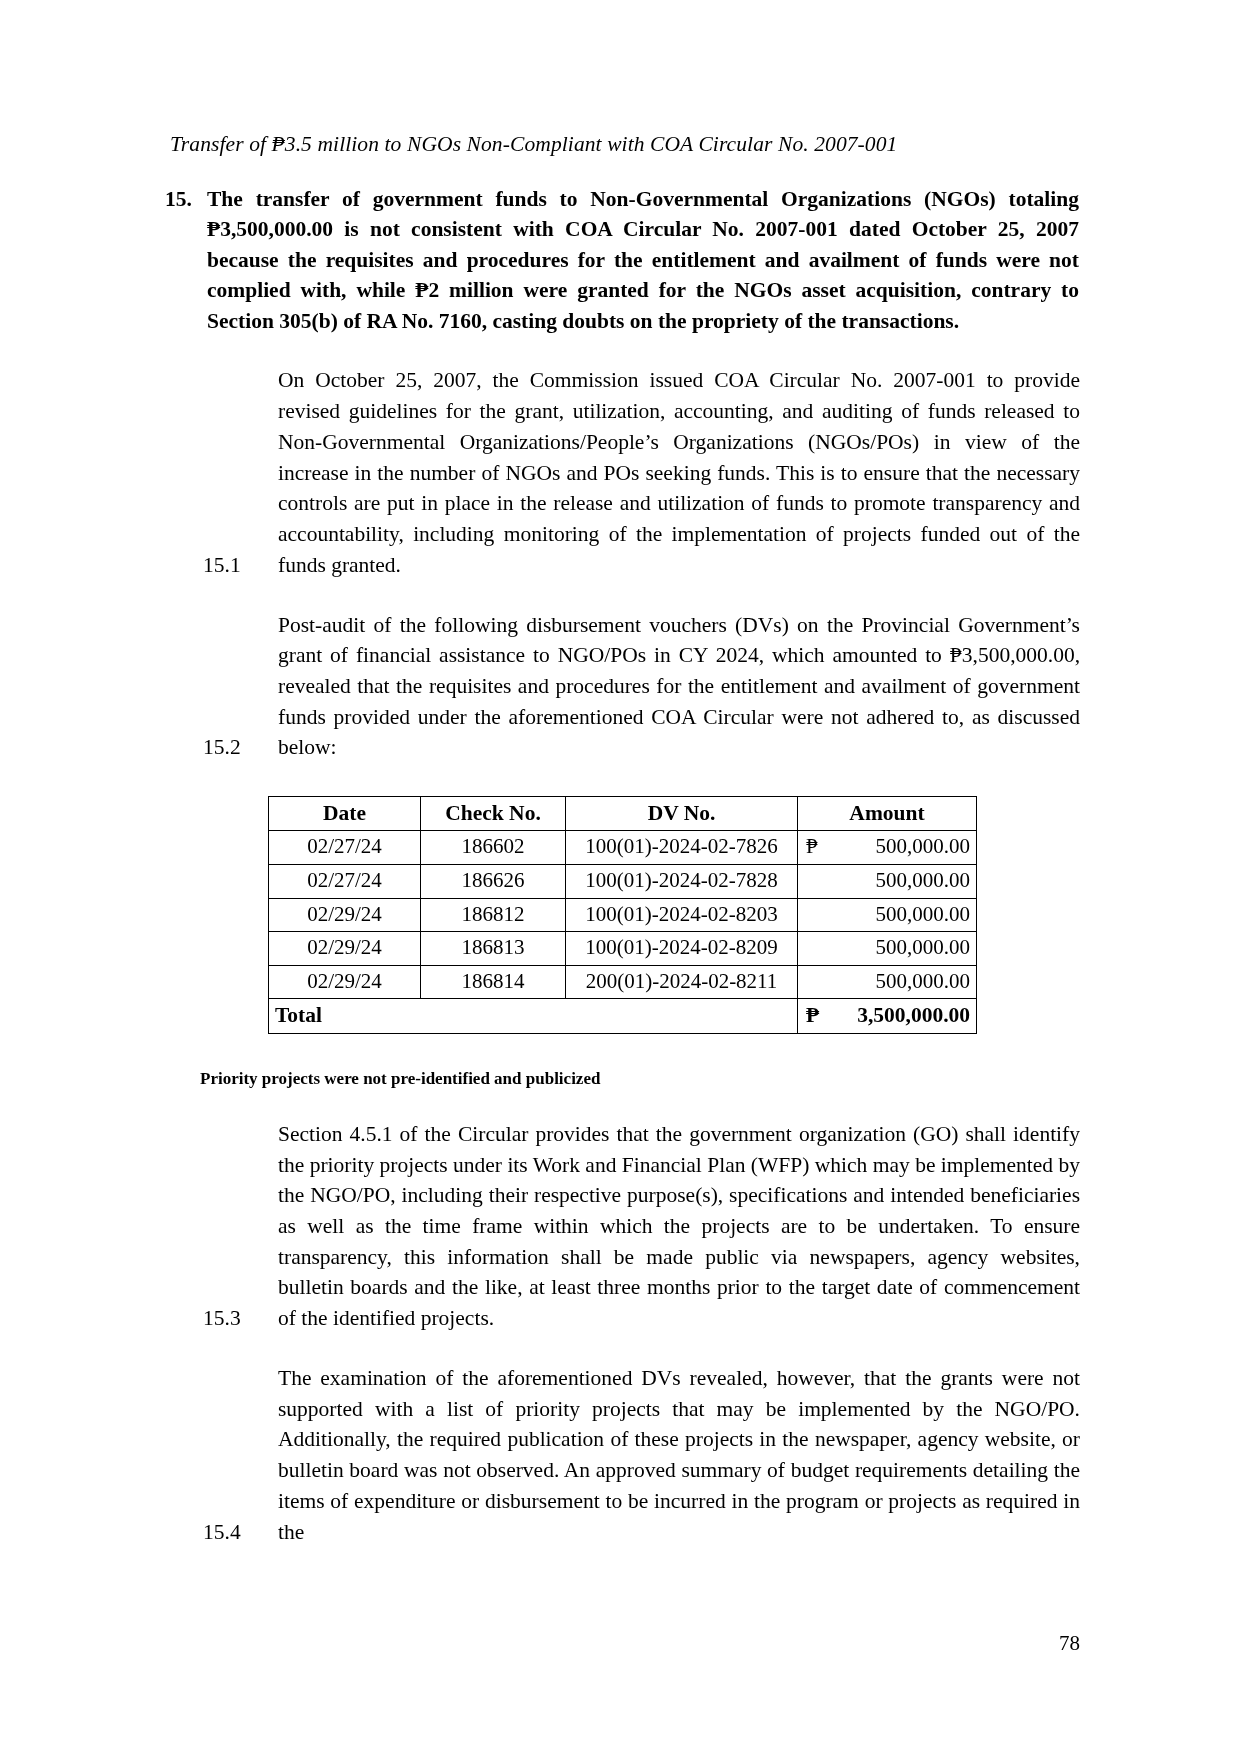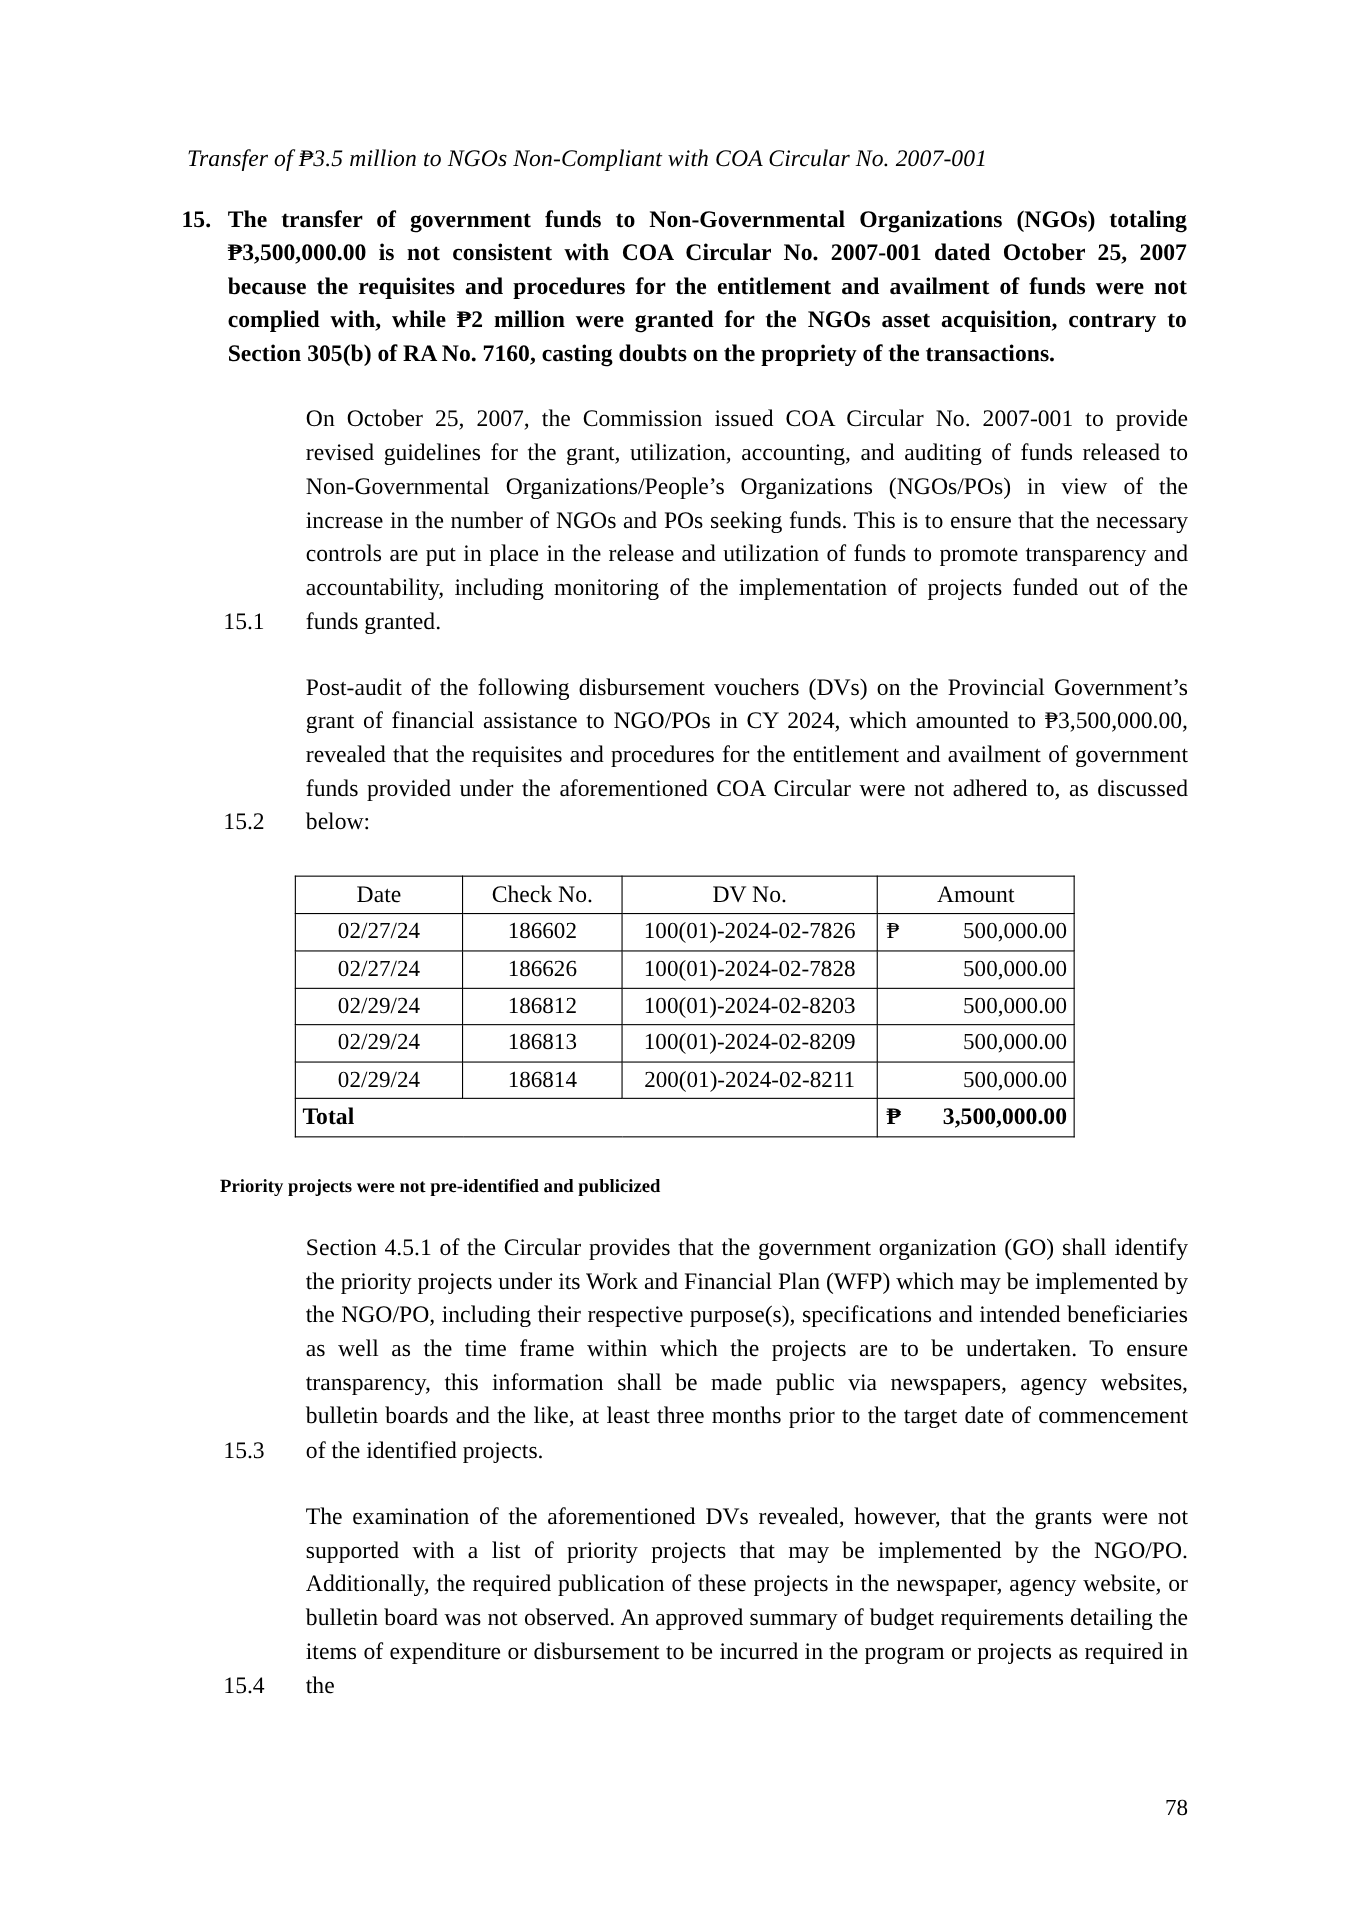--- a/index.html
+++ b/index.html
@@ -98,21 +98,21 @@
     font-size: 21px;
     table-layout: fixed;
   }
   table.dv-table th,
   table.dv-table td {
     border: 1.4px solid #000000;
     padding: 3px 6px 4px 6px;
     line-height: 1.22;
   }
   table.dv-table th {
-    font-weight: normal;
+    font-weight: bold;
     text-align: center;
     font-size: 21.5px;
   }
   .col-date   { width: 152px; }
   .col-check  { width: 145px; }
   .col-dv     { width: 232px; }
   .col-amount { width: 179px; }
 
   td.c-date, td.c-check, td.c-dv { text-align: center; }
   td.c-amount {

